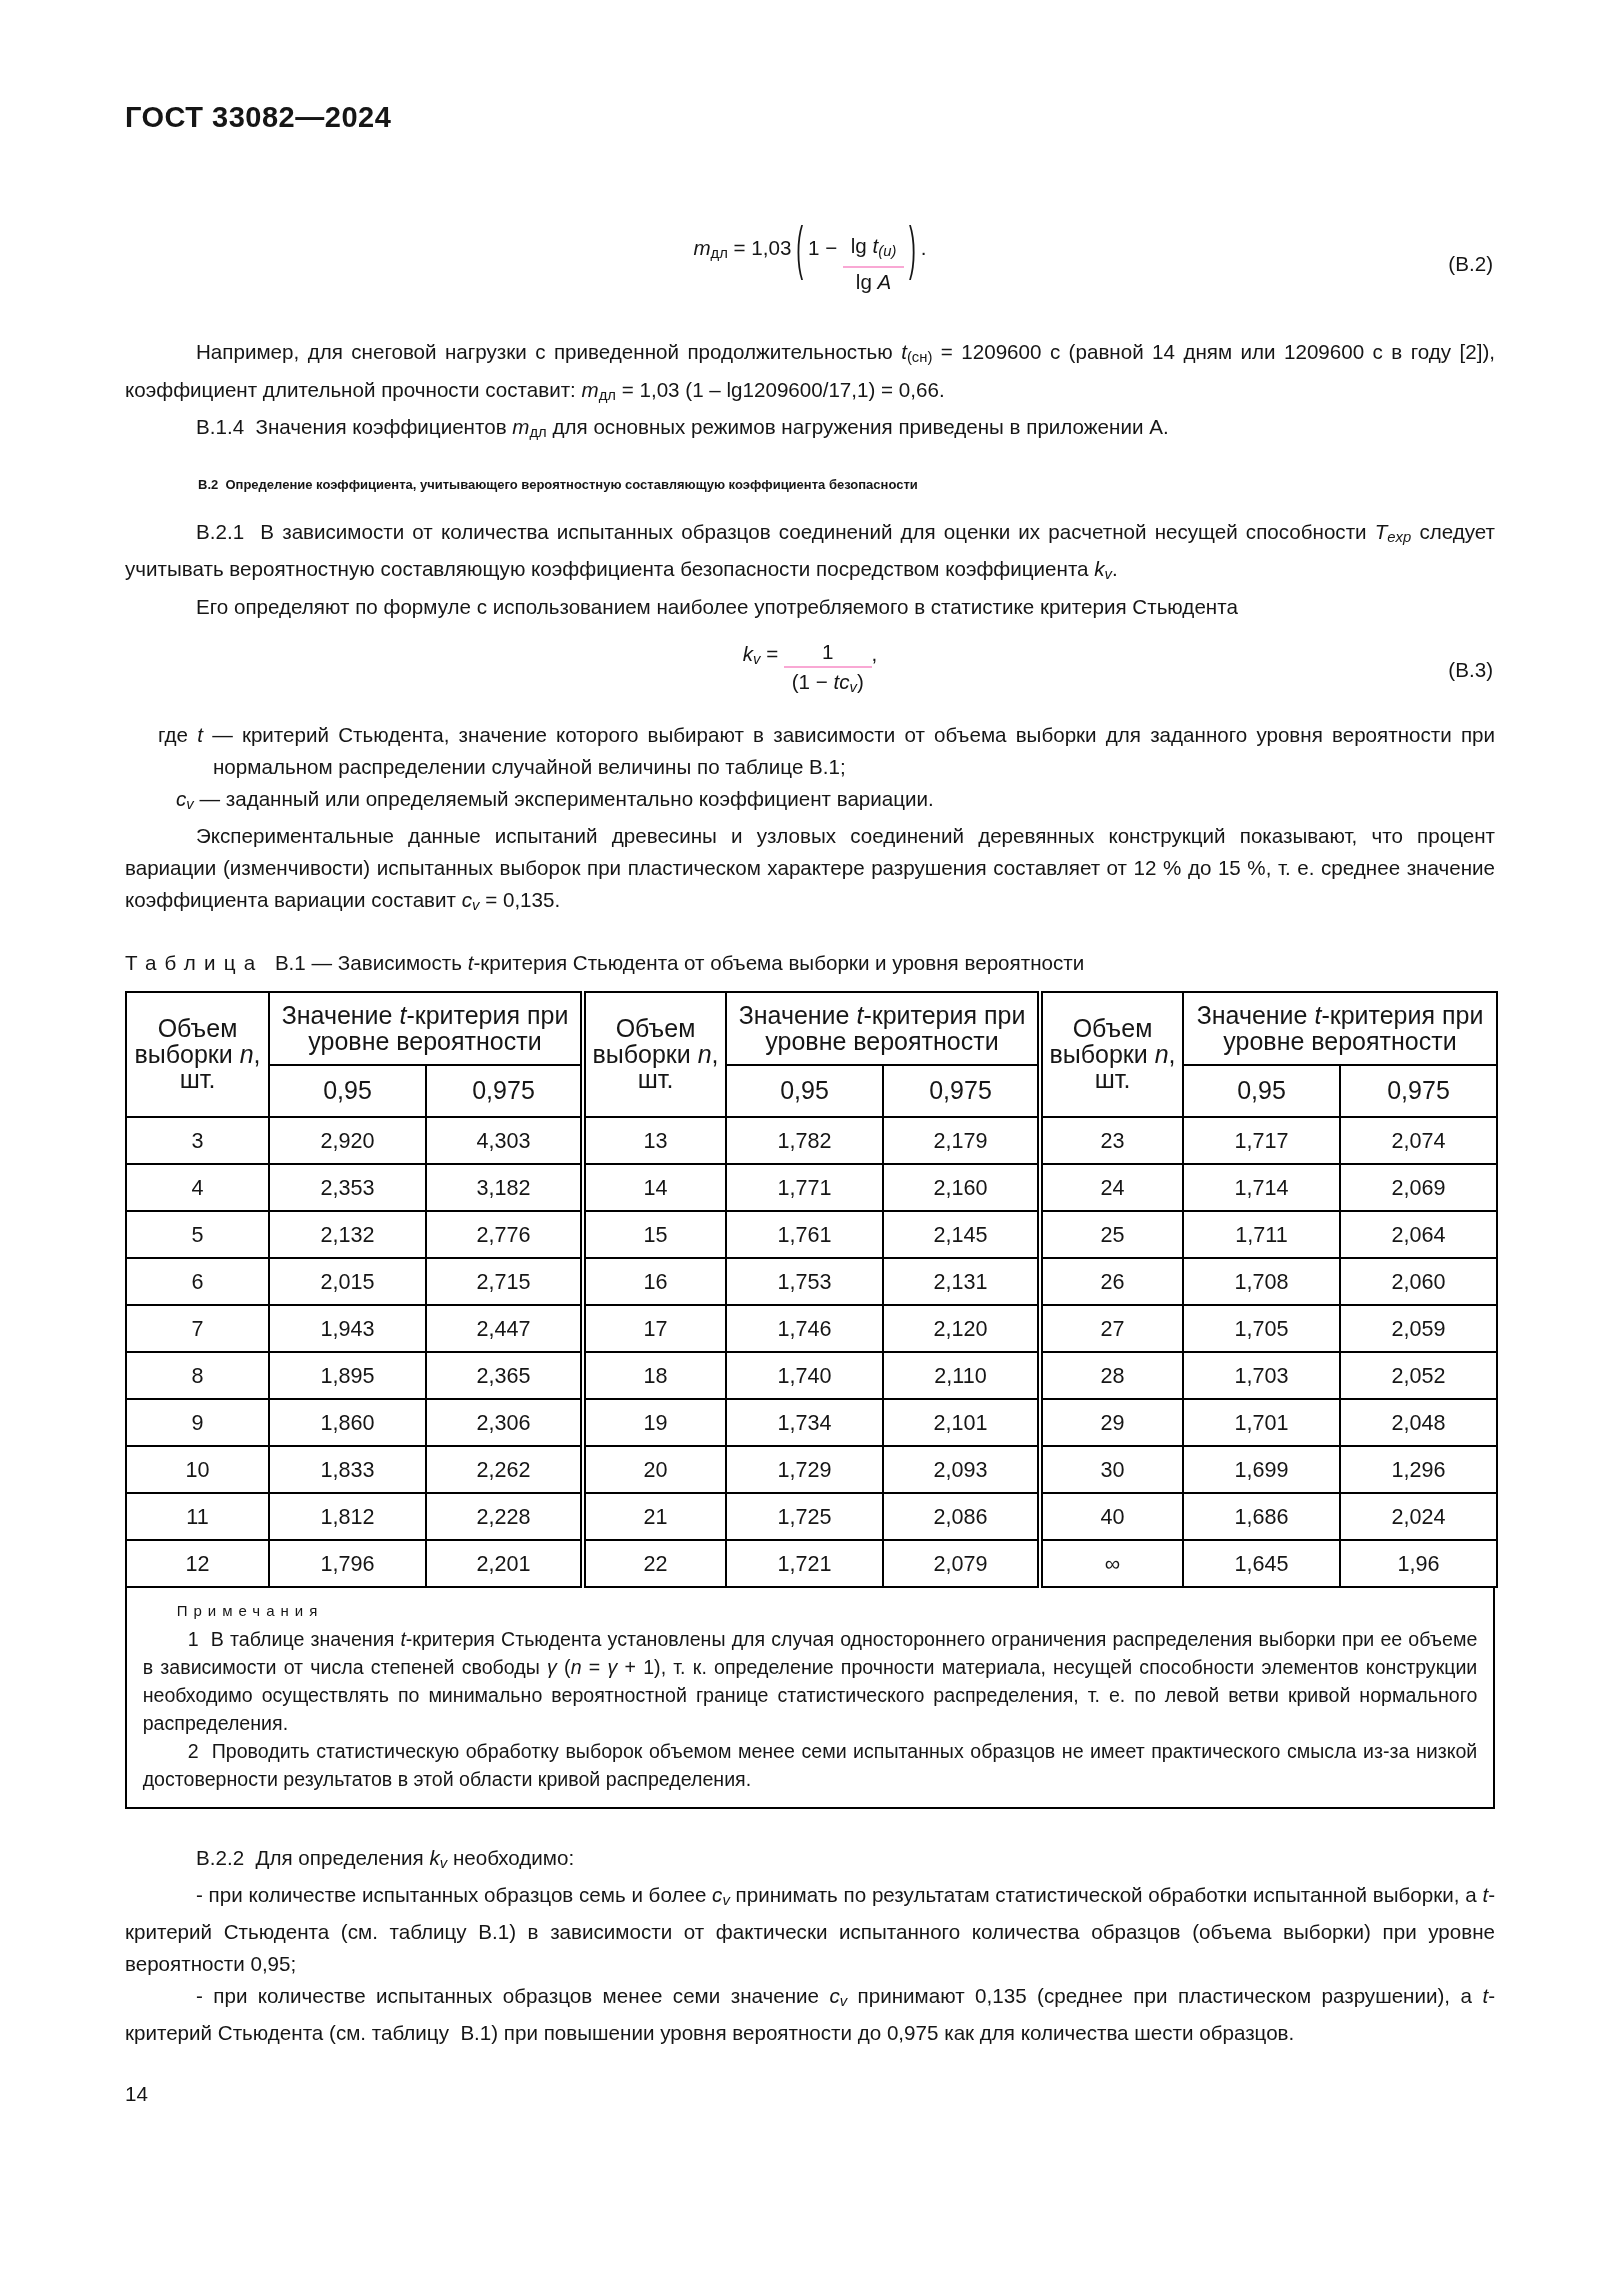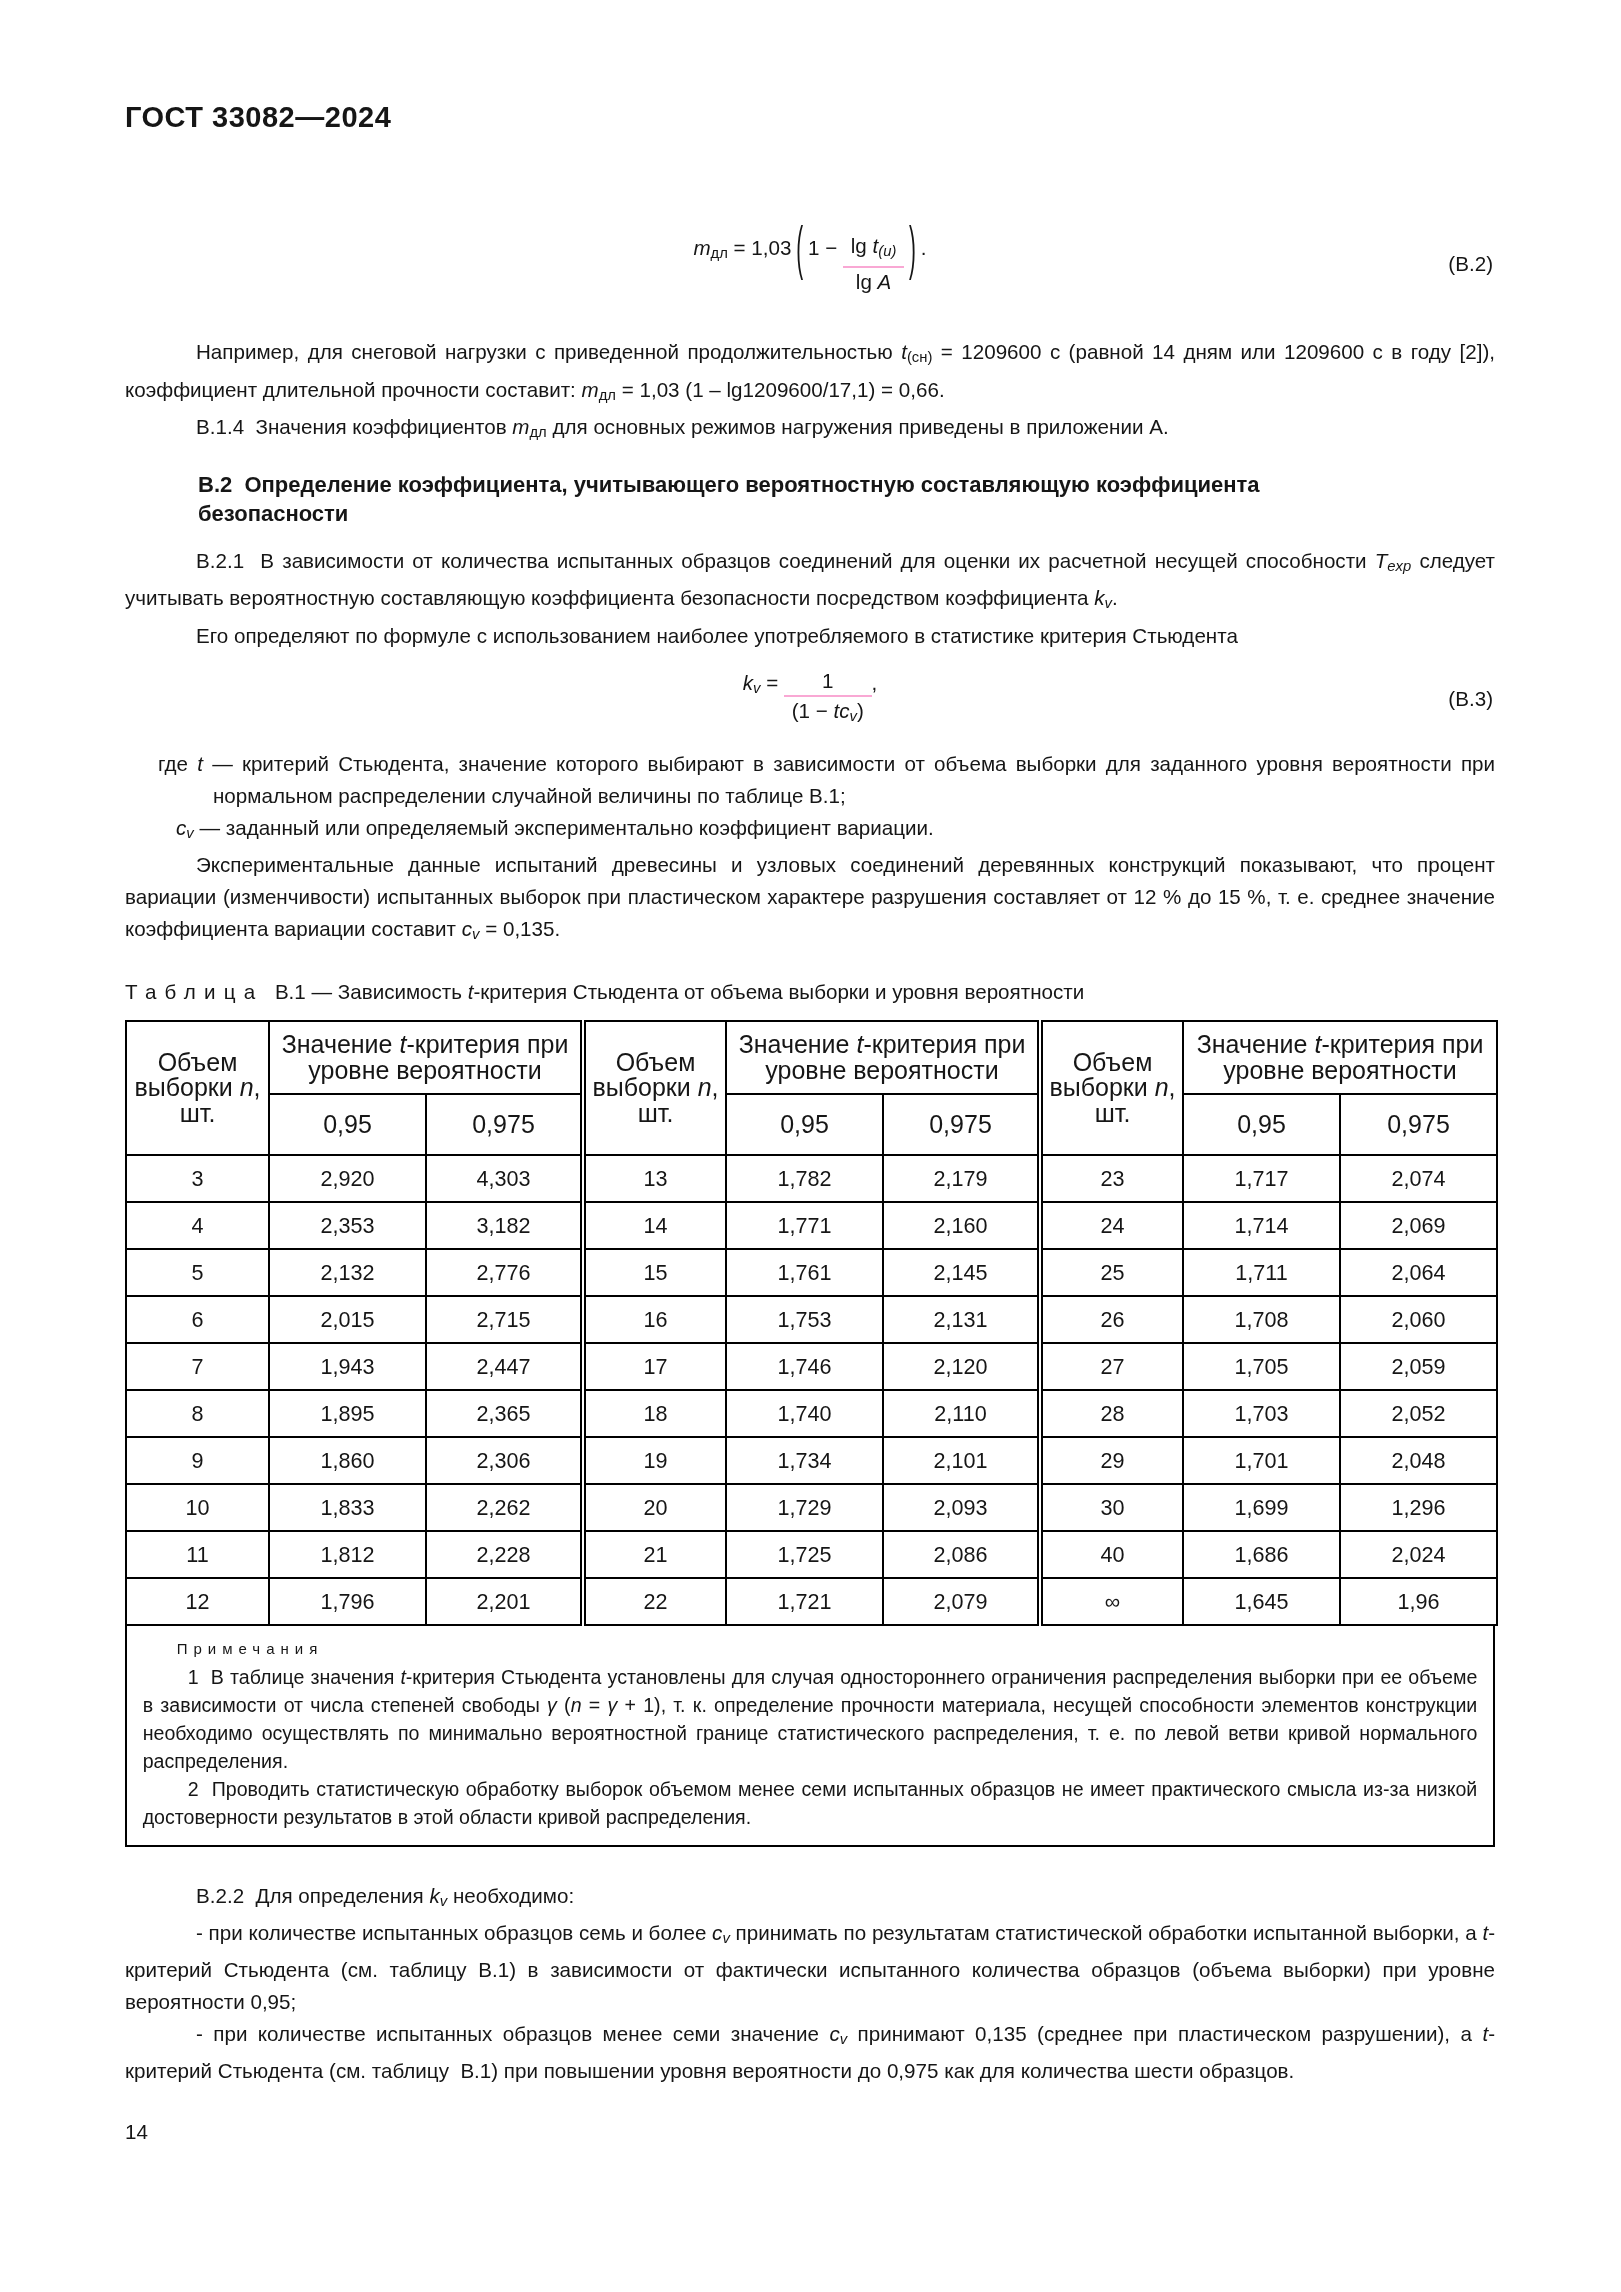--- a/index.html
+++ b/index.html
@@ -17,21 +17,21 @@
   .doc-code { font-weight: 700; font-size: 29px; line-height: 33px; letter-spacing: 0.5px; }
 
   .i    { font-style: italic; }
   .sub  { font-size: 0.72em; vertical-align: -0.22em; }
   .isub { font-style: italic; font-size: 0.72em; vertical-align: -0.22em; }
   .sp   { letter-spacing: 0.40em; }
 
   .para { margin: 0; text-indent: 71px; text-align: justify; }
 
   .h2 {
-    font-size: 22px; font-weight: 700; line-height: 29px;
+    font-size: 13px; font-weight: 700; line-height: 29px;
     margin: 21.6px 0 17.6px 73px; max-width: 1127px; text-align: left;
   }
 
   .formula-row { position: relative; text-align: center; }
   .f-b2 { margin: 98px 0 41px; }
   .f-b3 { margin: 15.7px 0 17.6px; }
   .math { display: inline-flex; align-items: flex-start; white-space: pre; }
   .frac { display: inline-block; vertical-align: middle; text-align: center; }
   .frac .num, .frac .den { display: block; line-height: 25.5px; padding: 1px 7.8px; }
   .frac .den { border-top: 2px solid #f9a8d4; }
@@ -43,21 +43,21 @@
 
   .tcaption { margin: 25.5px 0 0; font-size: 20.6px; }
 
   .ttable {
     border-collapse: collapse; width: 100%; margin-top: 11.8px;
     border: 2.9px solid #000000; table-layout: fixed;
   }
   .ttable th, .ttable td { border: 2px solid #000000; text-align: center; }
   .ttable th { font-weight: 400; font-size: 25px; line-height: 25.5px; padding: 3.9px 3.9px; vertical-align: middle; }
   .ttable thead tr:first-child th { height: 73px; }
-  .ttable thead tr:last-child th { height: 61px; }
+  .ttable thead tr:last-child th { height: 52px; }
   .ttable td { font-size: 21.6px; height: 47px; padding: 0 3.9px; }
   .gsep { border-left: 6.9px double #000000 !important; }
 
   .notes { border: 2.9px solid #000000; border-top: 0; padding: 7.8px 15.7px 13.7px; }
   .notes-title { margin-left: 34px; font-size: 15px; line-height: 29px; }
   .note { margin: 0; font-size: 19.6px; line-height: 28px; text-indent: 45px; text-align: justify; }
 
   .b22-intro { margin-top: 33px; }
   .pageno { margin-top: 29px; font-size: 20.6px; }
 </style>

